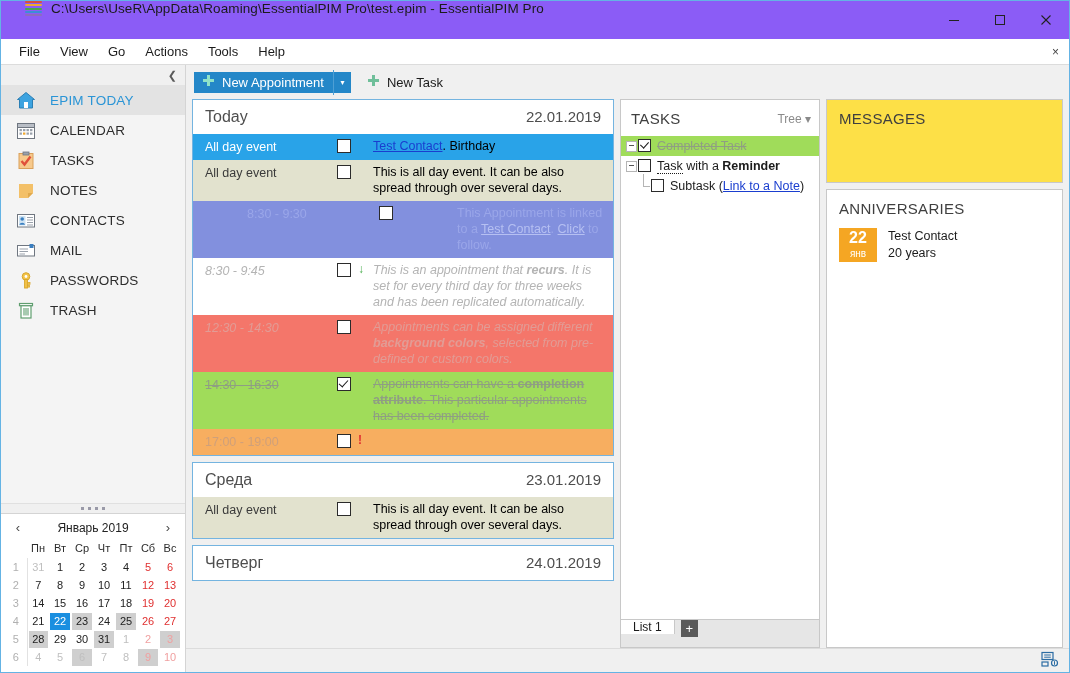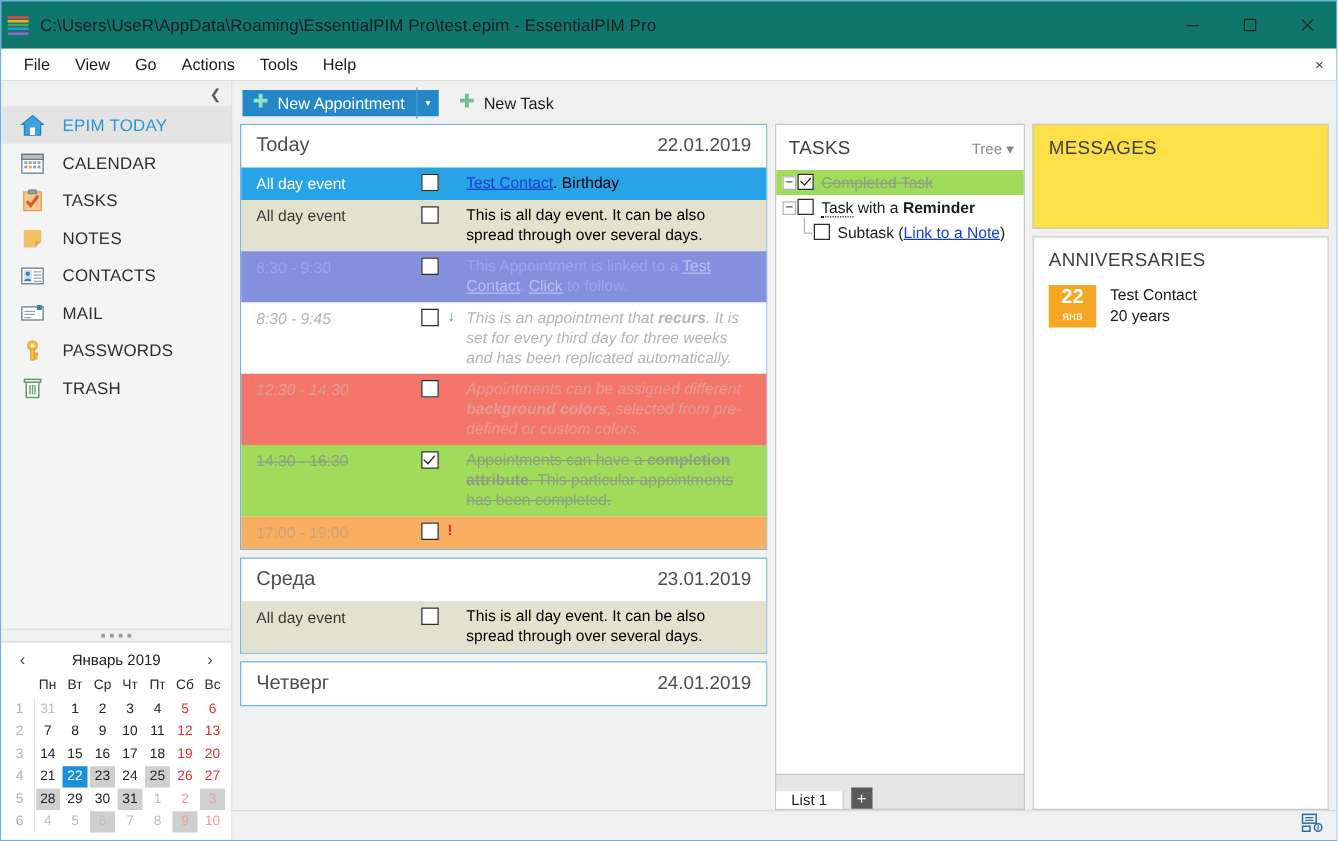--- a/index.html
+++ b/index.html
@@ -13,23 +13,23 @@
     position: relative;
     width: 1070px; height: 673px;
     background: #ffffff;
     border: 1px solid #64b3e4;
     display: flex; flex-direction: column;
   }
 
   
   .titlebar {
     height: 38px; min-height: 38px;
-    display: flex; align-items: center;
-    background: #0f766e;
-    padding-left: 5px;
+    display: flex; 
+    background: #8b5cf6;
+    padding-left: 24px;
   }
   .app-icon {
     width: 17px; height: 15px;
     margin-right: 9px;
     display: flex; flex-direction: column;
     justify-content: space-between;
   }
   .app-icon i { display:block; height: 2px; width: 100%; border-radius:1px; }
   .app-icon i:nth-child(1){ background:#d94f3d; }
   .app-icon i:nth-child(2){ background:#f0a830; }
@@ -191,21 +191,21 @@
     left: 3px; top: 0px; width: 4px; height: 8px;
     border: solid #1b1b1b; border-width: 0 1.6px 1.6px 0;
     transform: rotate(42deg);
   }
   .appt .prio { width: 10px; min-width: 10px; margin-right: 5px; font-size: 12px; line-height: 15px; }
   .appt .txt { flex: 1; }
   .appt.sel { background: #29a3e8; }
   .appt.sel .time { color: #ffffff; }
   .appt.beige { background: #e2e2ce; }
   .appt.peri { background: #8290de; }
-  .appt.peri .time, .appt.peri .txt { color: #9aa6e9; }
+  .appt.peri .time, .appt.peri .txt { color: #9aa6e9; margin-left: 42px; }
   .appt.white { background: #ffffff; }
   .appt.white .time, .appt.white .txt { color: #b4b4b4; font-style: italic; }
   .appt.salmon { background: #f4766a; }
   .appt.salmon .time, .appt.salmon .txt { color: #e29c95; font-style: italic; }
   .appt.green { background: #a0dc5a; }
   .appt.green .time, .appt.green .txt { color: #8f9e83; text-decoration: line-through; }
   .appt.orange { background: #f7ae60; }
   .appt.orange .time, .appt.orange .txt { color: #cfa07a; }
   .lnk { color: #1a3ecf; text-decoration: underline; }
   .appt.peri .lnk { color: #b6c0f2; }
@@ -255,21 +255,21 @@
   }
   .tcb.checked::after {
     content:""; position:absolute; left:3px; top:0px; width:4px; height:7px;
     border: solid #1b1b1b; border-width: 0 1.6px 1.6px 0; transform: rotate(42deg);
   }
   .tlabel { flex: 1; color: #1b1b1b; }
   .dotted { border-bottom: 1px dotted #1b1b1b; }
   .indent { padding-left: 17px; }
   .tasks-tabs {
     height: 28px; min-height: 28px;
-    display: flex; align-items: flex-end;
+    display: flex; align-items: flex-start;
     background: #e6e6e6; border: 1px solid #c8c8c8; border-top: none;
   }
   .tab-active {
     background: #ffffff; display:flex; align-items:center;
     padding: 0 12px; font-size: 12px; color: #1b1b1b;
     border-right: 1px solid #c8c8c8;
   }
   .tab-add {
     display: flex; align-items: center; padding: 0 6px;
   }

